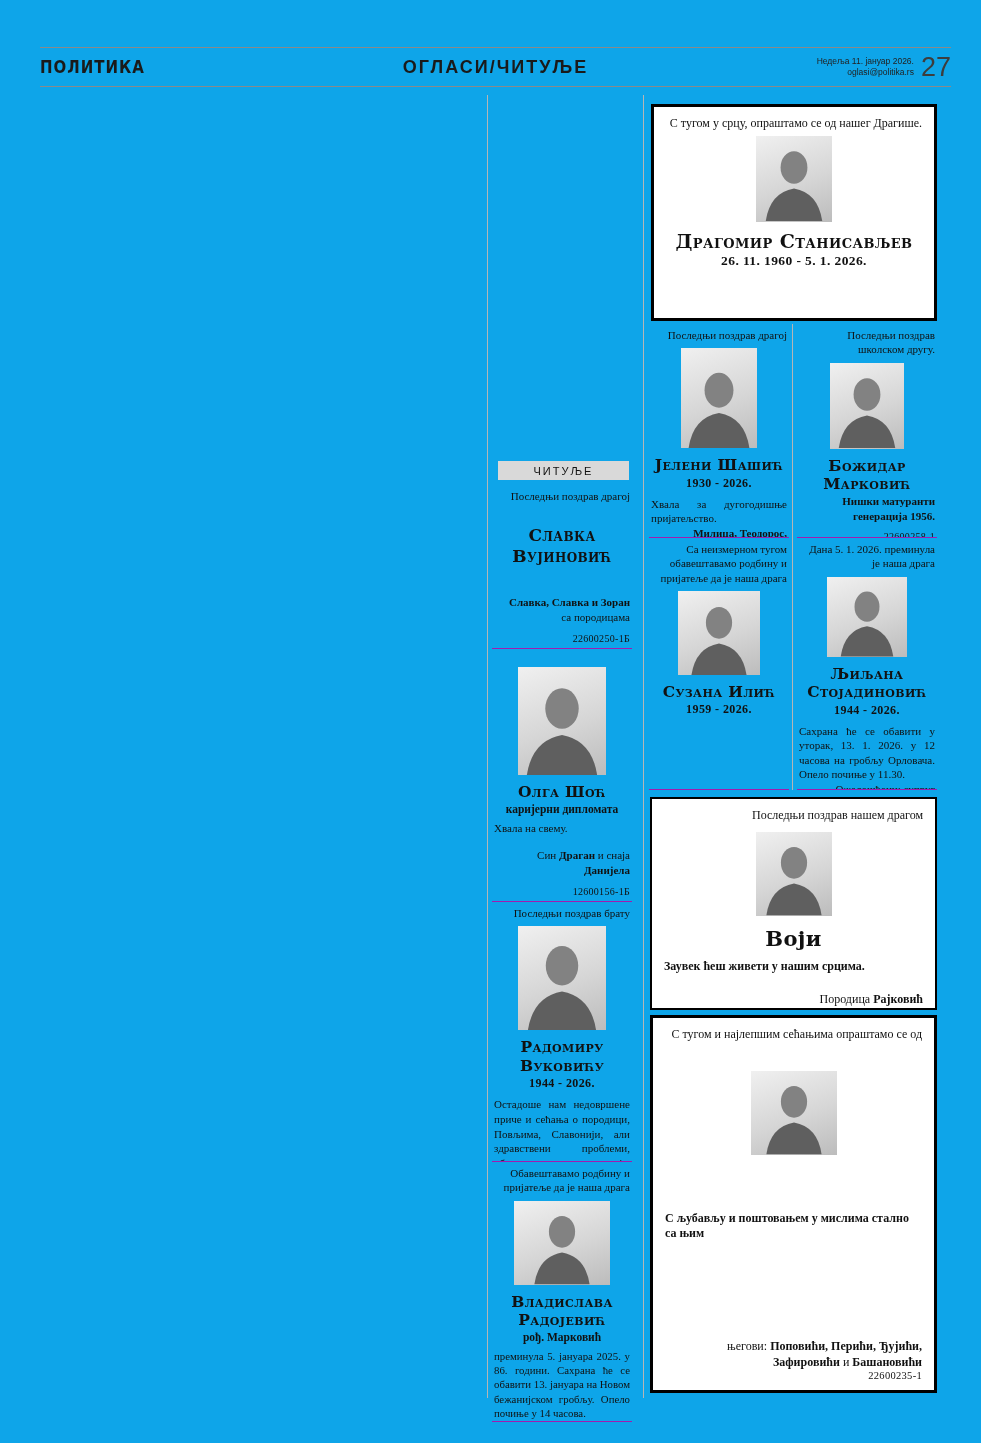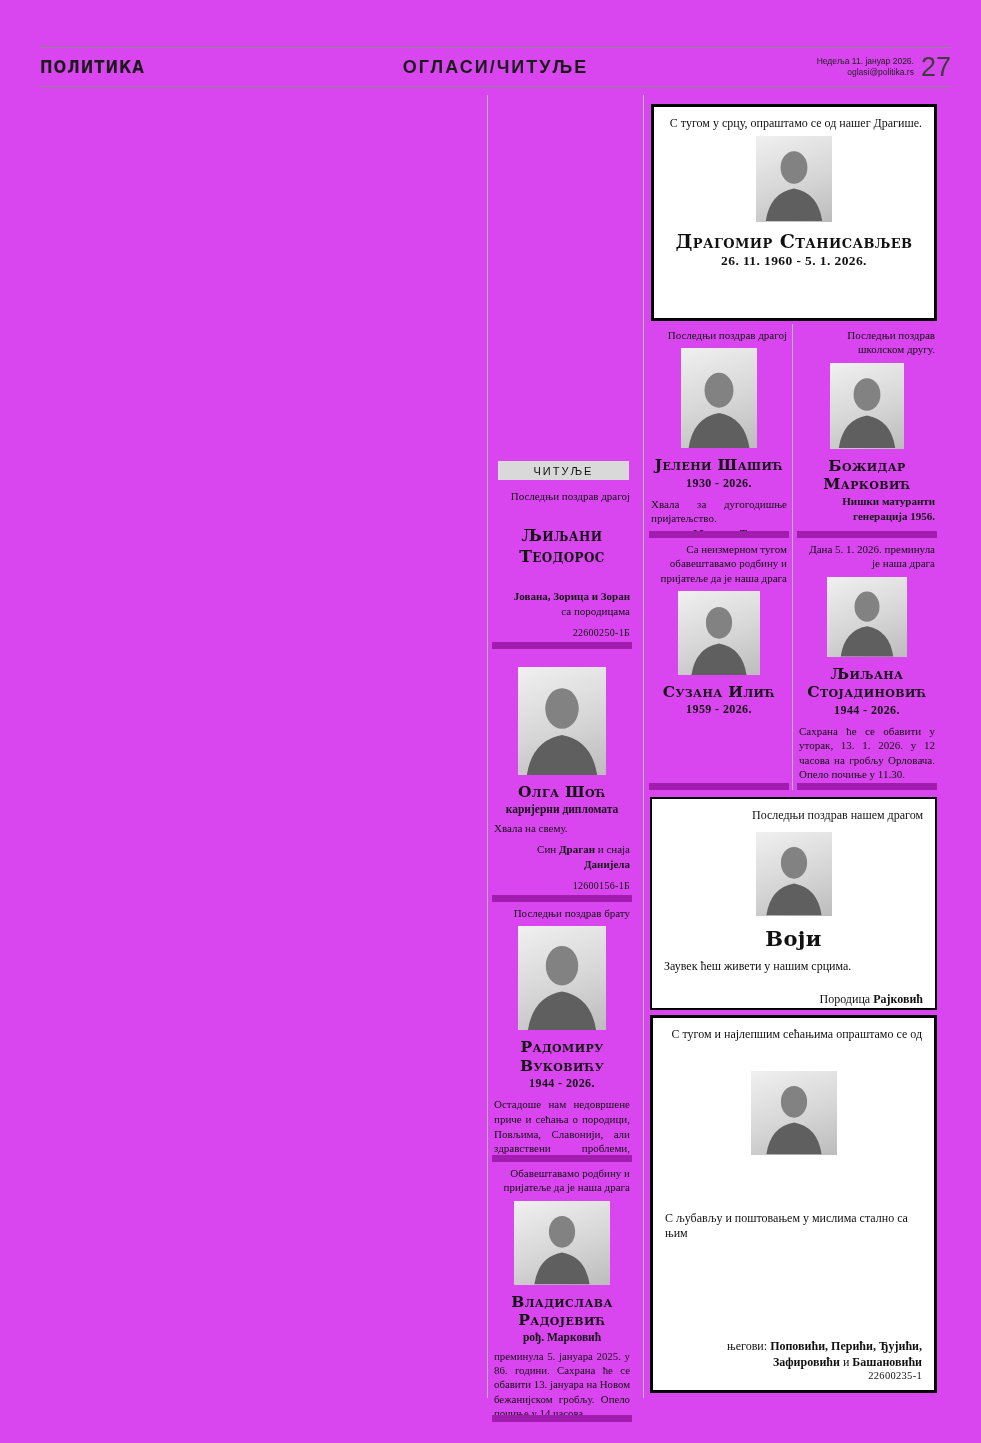--- a/index.html
+++ b/index.html
@@ -1,20 +1,20 @@
 <!DOCTYPE html>
 <html lang="sr"><head>
 <meta charset="utf-8">
 <style>
   html,body{margin:0;padding:0;}
   body{background:#e9e9e9;}
   .page{
     position:relative;
     width:981px;height:1443px;
-    background:#d946ef;
+    background:#0ea5e9;
     font-family:"Liberation Serif","DejaVu Serif",serif;
     color:#111;
     overflow:hidden;
   }
   
   .header{
     position:absolute;left:40px;top:47px;width:911px;height:40px;
     border-top:1px solid #8a8a8a;border-bottom:1px solid #8a8a8a;
     box-sizing:border-box;
     display:flex;align-items:center;justify-content:space-between;
@@ -50,21 +50,21 @@
   #col-right{left:797px;top:324px;width:140px;}
   .section-bar{
     height:19px;background:#d9d9d9;
     font-family:"Liberation Sans",sans-serif;font-size:11px;letter-spacing:2px;
     display:flex;align-items:center;justify-content:center;
     margin:0 3px 5px 6px;color:#111;flex:none;
   }
   
   .card{
     display:flex;flex-direction:column;
-    border-bottom:7px solid #a21caf;
+    border-bottom:1px solid #a21caf;
     padding:4px 2px 4px;box-sizing:border-box;overflow:hidden;flex:none;
   }
   .intro{font-size:11px;line-height:1.3;text-align:right;}
   .body{font-size:11px;line-height:1.32;text-align:justify;margin-top:6px;}
   .name{
     font-family:"DejaVu Serif","Liberation Serif",serif;
     font-variant:small-caps;font-weight:700;
     text-align:center;font-size:15.5px;line-height:1.2;
     letter-spacing:.4px;margin-top:4px;
   }
@@ -102,21 +102,21 @@
   
   .box{
     position:absolute;background:#fff;border:3px solid #000;
     padding:9px 12px;box-sizing:border-box;overflow:hidden;
     display:flex;flex-direction:column;
   }
   #box-dragomir-stanisavljev{left:651px;top:104px;width:286px;height:217px;}
   #box-voja{left:650px;top:797px;width:287px;height:213px;border-width:2px;}
   #box-momcilo-kujacic{left:650px;top:1015px;width:287px;height:378px;}
   .box .intro{font-size:12px;}
-  .box .body{font-size:12px;text-align:left;}
+  .box .body{font-size:12px;text-align:left;font-weight:bold;}
   .box .sig{font-size:12px;}
   .box .name{font-size:19px;}
   .box .dates{font-size:13.5px;}
   .box .code{font-size:10.5px;}
   #box-dragomir-stanisavljev .photo{width:76px;height:86px;margin-top:4px;}
   #box-dragomir-stanisavljev .sig{margin-top:2px;}
   #box-voja .photo{width:76px;height:84px;margin-top:8px;}
   #box-voja .name{font-variant:normal;font-size:21px;margin-top:6px;}
   #box-voja .body{margin-top:8px;}
   #box-voja .sig{margin-top:16px;}
@@ -146,25 +146,25 @@
 
   <div class="vrule" id="vr1"></div>
   <div class="vrule" id="vr2"></div>
   <div class="vrule" id="vr3"></div>
 
   <div class="col" id="col-left">
     <div class="section-bar">ЧИТУЉЕ</div>
   <article class="card" data-card-id="ljiljana-vujinovic">
         <div class="intro">Последњи поздрав драгој</div>
         <div class="name">
-          <div>Љиљани Теодорос</div>
-        </div>
-        <div class="foot">
-          <div class="sig">
-            <div class="sigline"><span class="b">Јована, Зорица и Зоран</span></div>
+          <div>Славка Вујиновић</div>
+        </div>
+        <div class="foot">
+          <div class="sig">
+            <div class="sigline"><span class="b">Славка, Славка и Зоран</span></div>
             <div class="sigline"><span>са породицама</span></div>
           </div>
           <div class="code">22600250-1Б</div>
         </div>
       </article>
       <article class="card" data-card-id="olga-soc">
         <div class="photo">
           <svg viewBox="0 0 100 112" preserveAspectRatio="xMidYMax meet">
             <ellipse cx="50" cy="36" rx="19" ry="23" fill="#828282"></ellipse>
             <path d="M10 112 Q16 72 50 66 Q84 72 90 112 Z" fill="#5f5f5f"></path>

